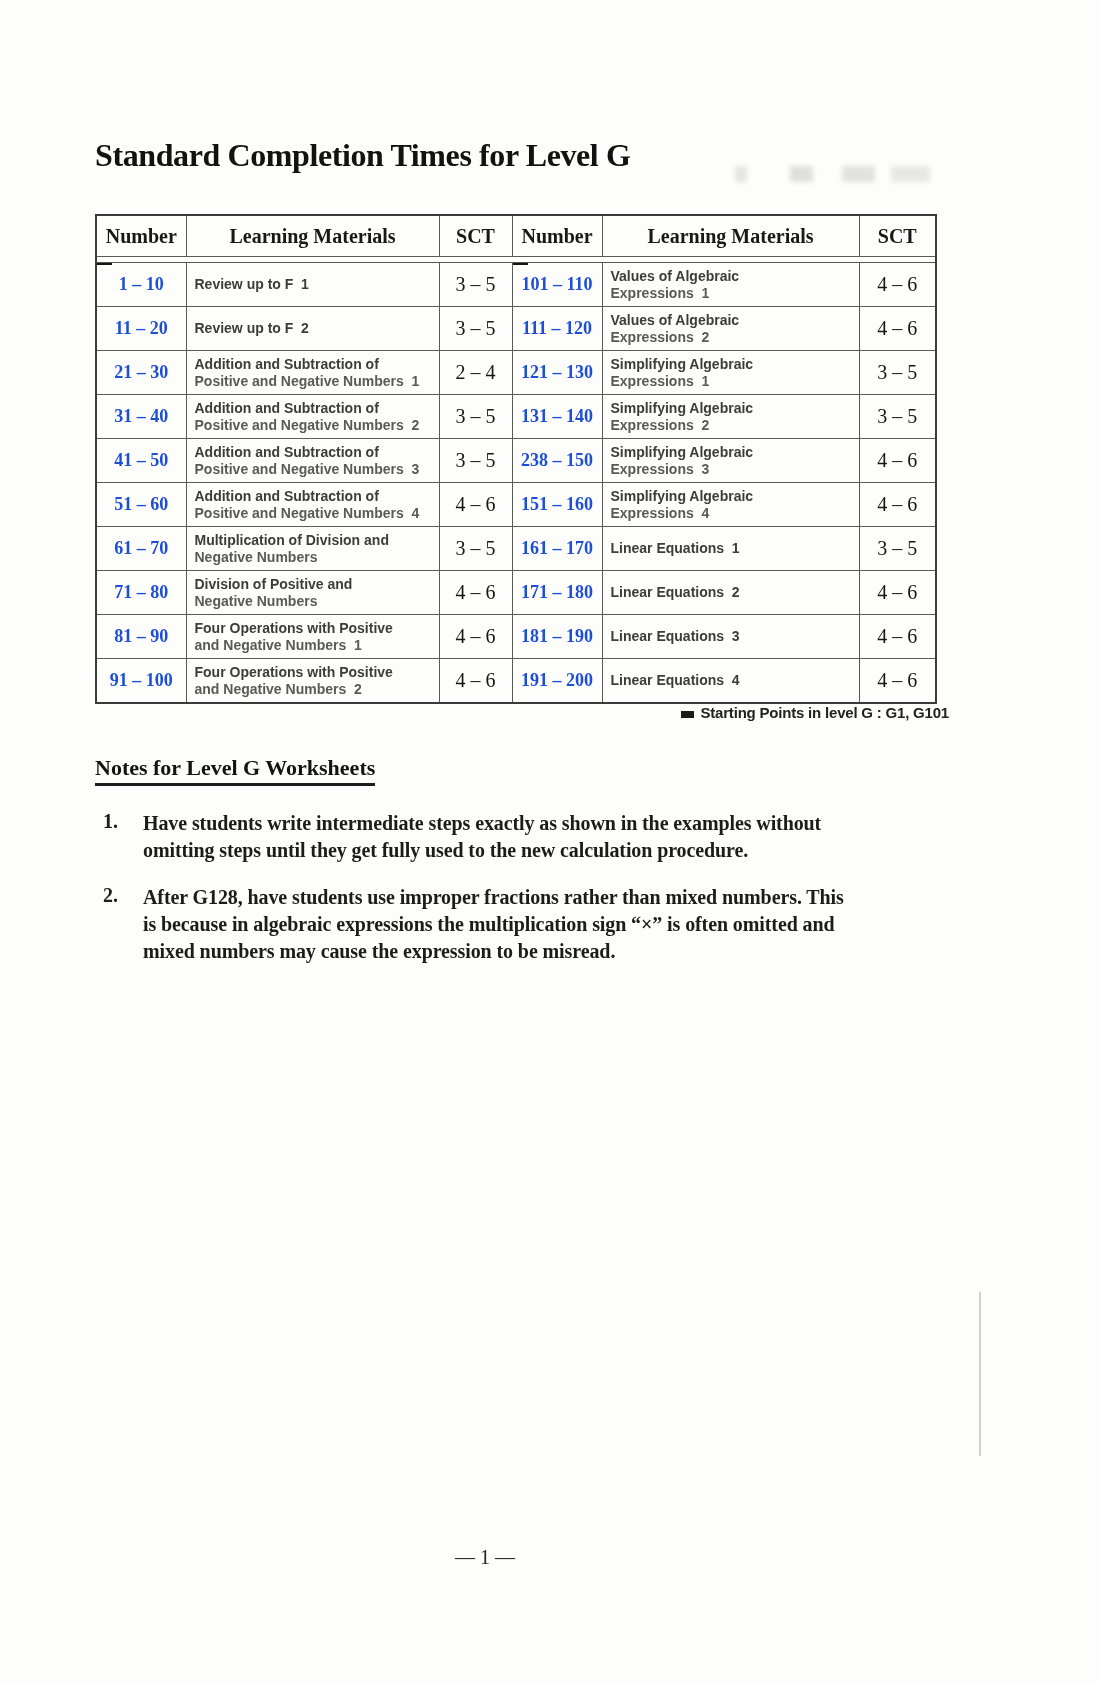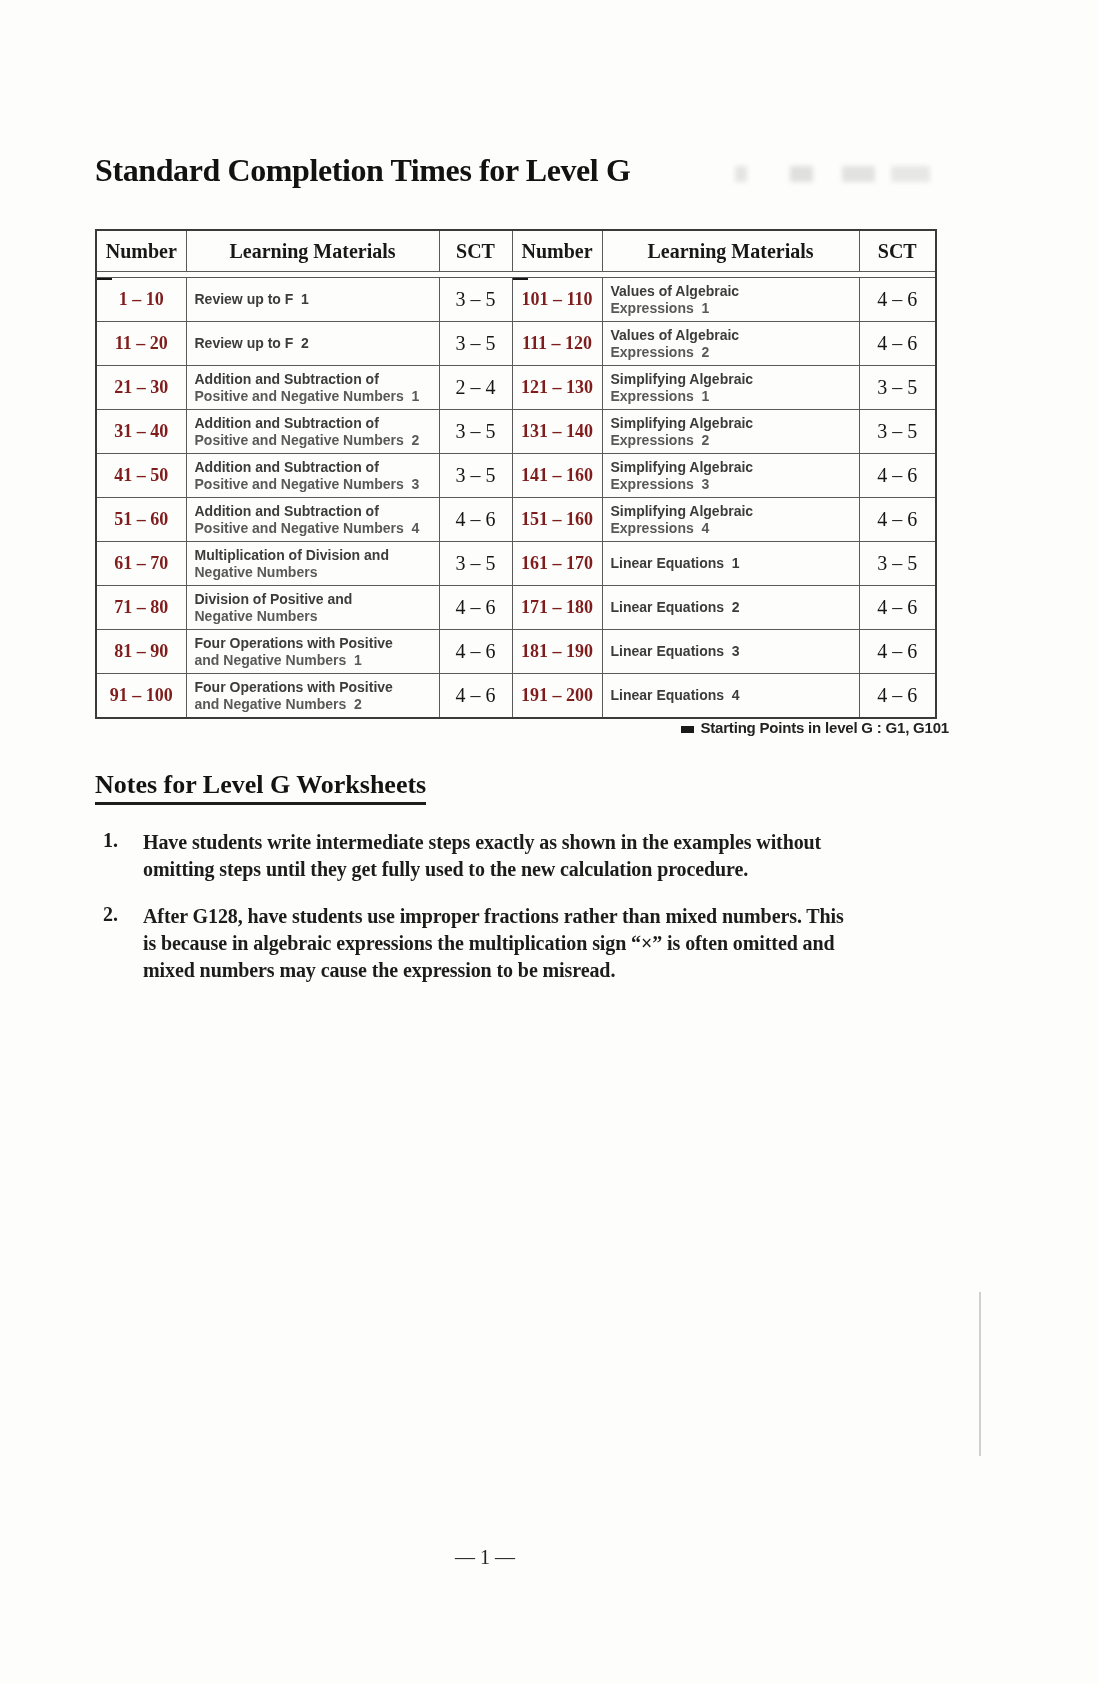--- a/index.html
+++ b/index.html
@@ -4,21 +4,21 @@
 <style>
   html,body{margin:0;padding:0;background:#e8e8e6;}
   .sheet{
     position:relative;
     width:1098px;height:1684px;
     background:#fdfdfb;
     overflow:hidden;
     font-family:"Liberation Serif", serif;
     color:#1b1b1b;
   }
-  .content{position:absolute;left:82px;top:152px;width:854px;padding-left:13px;}
+  .content{position:absolute;left:82px;top:137px;width:854px;padding-left:13px;}
   .title{
     font-size:32px;font-weight:700;letter-spacing:-0.4px;
     margin:0 0 40px 0;color:#121212;
     font-family:"Liberation Serif", serif;
   }
   .scan-smudge{
     position:absolute;left:735px;top:166px;width:195px;height:16px;
     background:
       linear-gradient(90deg, rgba(120,120,120,.18) 0 6%, transparent 6% 28%,
         rgba(120,120,120,.22) 28% 40%, transparent 40% 55%,
@@ -38,21 +38,21 @@
   table.sct td, table.sct th{border:1px solid #5a5a5a;overflow:hidden;}
   th.hdr{
     height:38px;font-size:20px;font-weight:700;color:#181818;
     text-align:center;vertical-align:middle;
     font-family:"Liberation Serif", serif;
     margin-left:46px;
   }
   tr.gaprow td{height:5px;border-left:none;border-right:none;border-top:1px solid #555;border-bottom:1px solid #555;padding:0;}
   td.numcell{
     position:relative;height:41px;text-align:center;vertical-align:middle;
-    font-size:18px;font-weight:700;color:#7f1d1d;white-space:nowrap;
+    font-size:18px;font-weight:700;color:#1d4ed8;white-space:nowrap;
     font-family:"Liberation Serif", serif;
   }
   td.matcell{
     padding:1px 4px 1px 8px;vertical-align:middle;
     font-family:"Liberation Sans", sans-serif;
     font-size:14px;font-weight:700;line-height:16.5px;color:#3c3c3c;
   }
   td.matcell .l2{color:#595959;}
   td.sctcell{
     text-align:center;vertical-align:middle;
@@ -68,21 +68,21 @@
     font-family:"Liberation Sans", sans-serif;
     font-size:15px;font-weight:700;color:#222;letter-spacing:-0.2px;
   }
   .legend .sq{
     display:inline-block;width:13px;height:7px;background:#1a1a1a;
     margin-right:6px;vertical-align:middle;
   }
 
   .notes-heading{
     margin:34px 0 0 0;display:inline-block;
-    font-size:26px;font-weight:700;color:#131313;
+    font-size:22px;font-weight:700;color:#131313;
     border-bottom:3px solid #1d1d1d;padding-bottom:2px;
     font-family:"Liberation Serif", serif;
   }
   .note{display:flex;margin-top:24px;font-size:20px;font-weight:700;color:#1c1c1c;}
   .note + .note{margin-top:20px;}
   .note-num{width:40px;flex:0 0 40px;padding-left:8px;}
   .note-text{line-height:27px;letter-spacing:-0.1px;}
 
   .page-number{
     position:absolute;left:385px;top:1546px;width:200px;
@@ -179,21 +179,21 @@
             </td>
             <td class="sctcell">3 – 5</td>
           </tr>
           <tr class="row">
             <td class="numcell">41 – 50</td>
             <td class="matcell">
               <div class="l1">Addition and Subtraction of</div>
               <div class="l2">Positive and Negative Numbers&nbsp;&nbsp;3</div>
             </td>
             <td class="sctcell">3 – 5</td>
-            <td class="numcell">141 – 160</td>
+            <td class="numcell">238 – 150</td>
             <td class="matcell">
               <div class="l1">Simplifying Algebraic</div>
               <div class="l2">Expressions&nbsp;&nbsp;3</div>
             </td>
             <td class="sctcell">4 – 6</td>
           </tr>
           <tr class="row">
             <td class="numcell">51 – 60</td>
             <td class="matcell">
               <div class="l1">Addition and Subtraction of</div>

